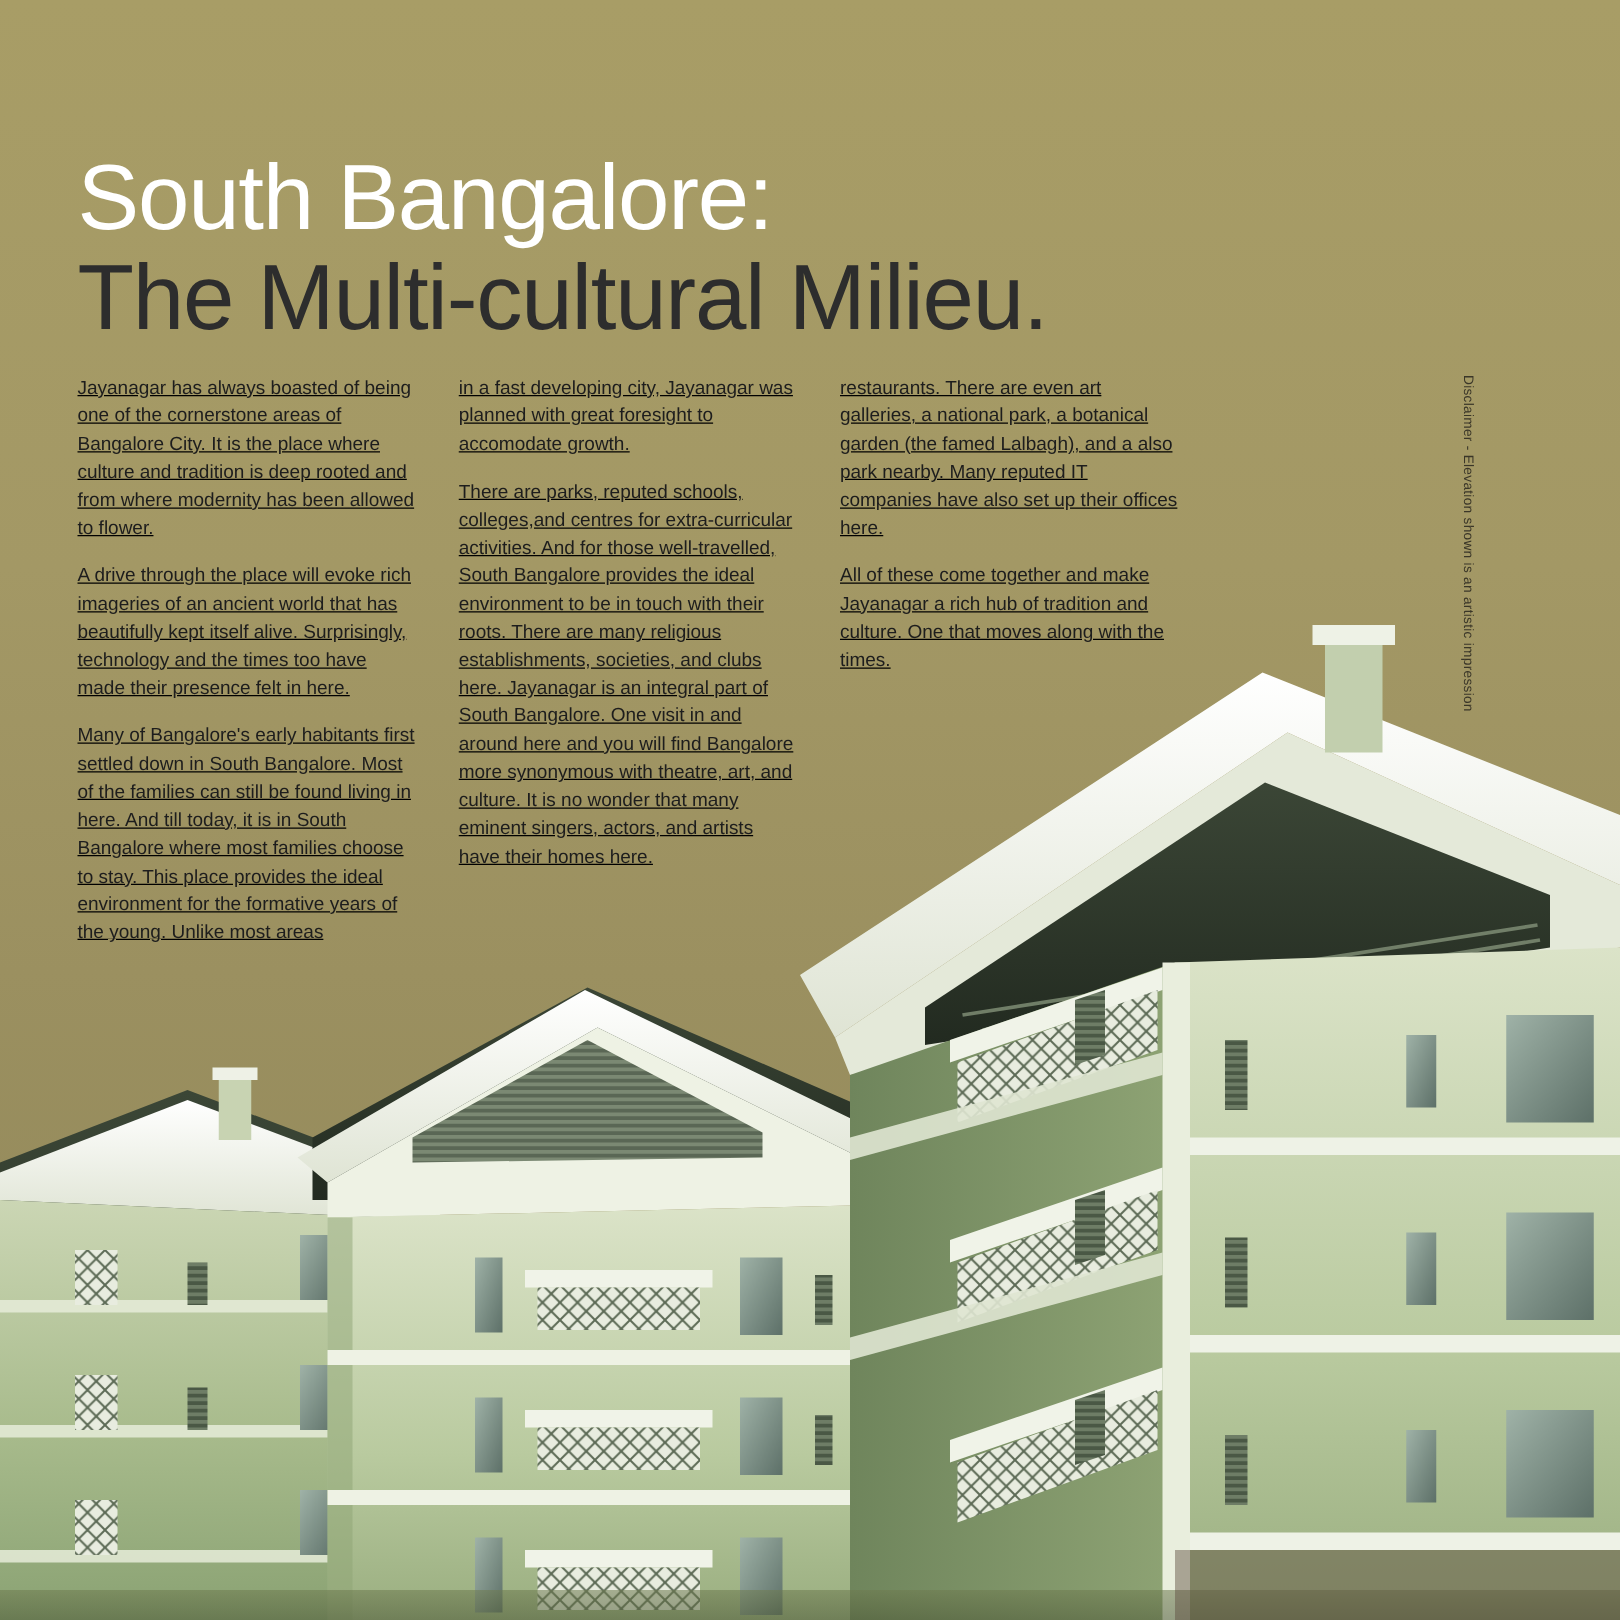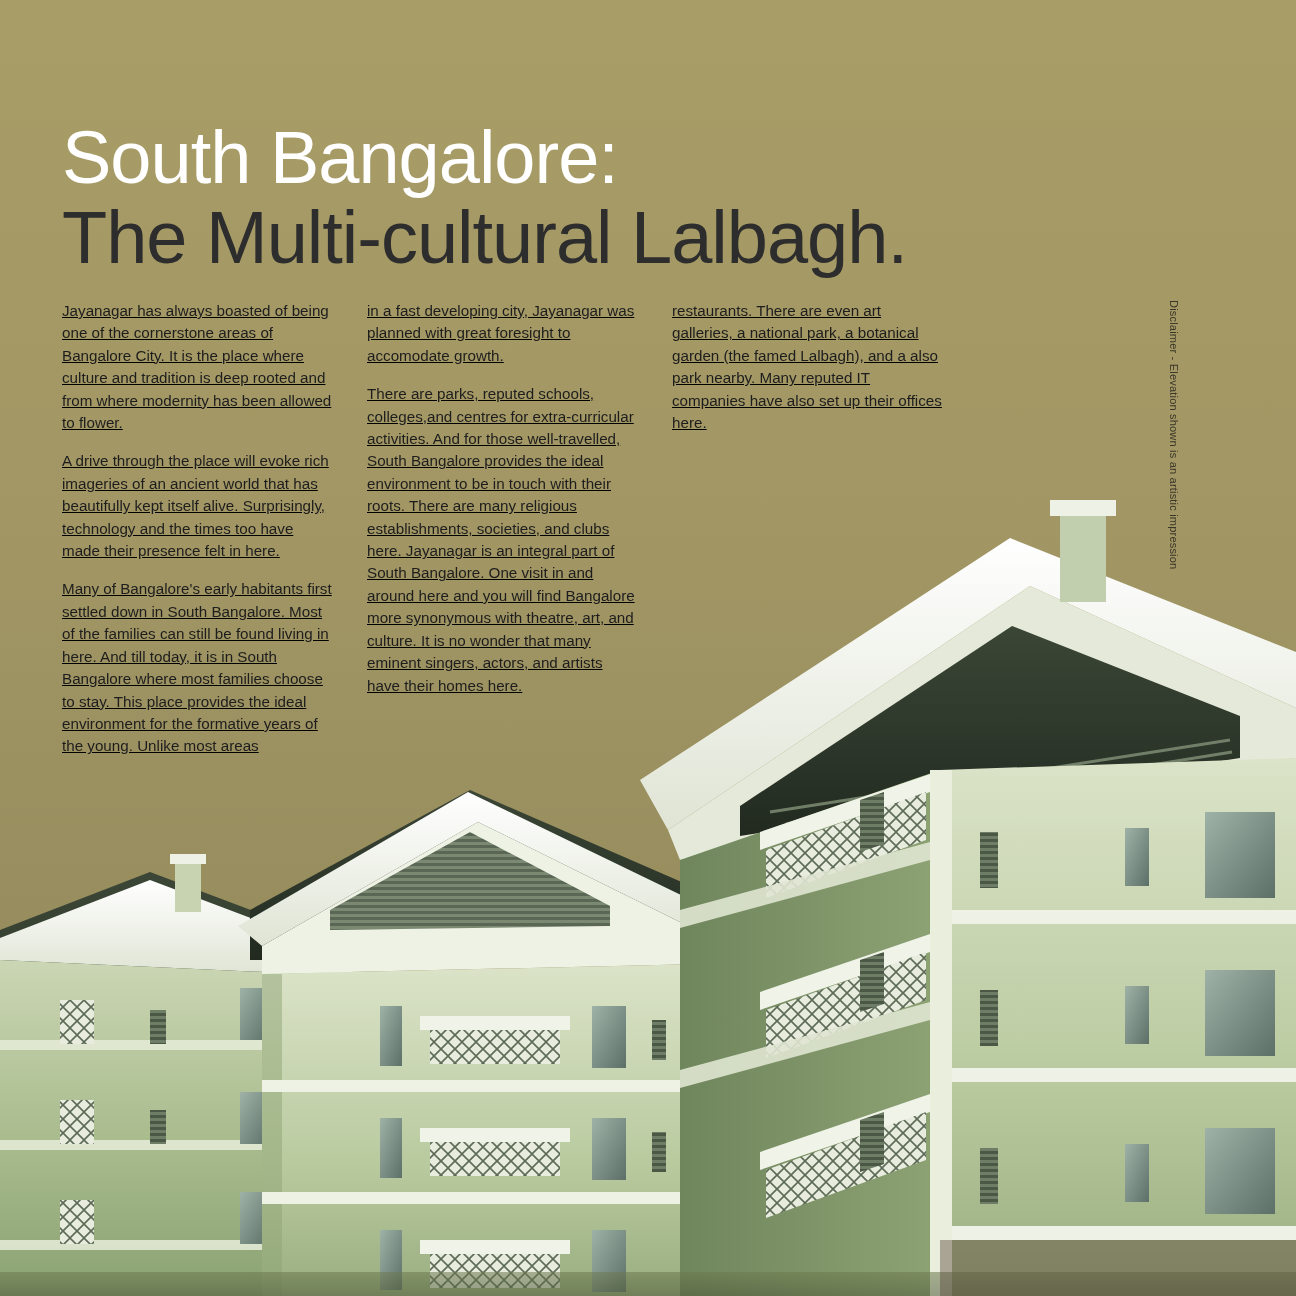--- a/index.html
+++ b/index.html
@@ -92,35 +92,36 @@
     display: block;
   }
 </style>
 </head>
 <body>
 
 <div id="page">
 
   <div class="headline">
     <div class="headline-line1">South Bangalore:</div>
-    <div class="headline-line2">The Multi-cultural Lalbagh.</div>
+    <div class="headline-line2">The Multi-cultural Milieu.</div>
   </div>
 
   <div class="columns">
     <div class="col">
       <p>Jayanagar has always boasted of being one of the cornerstone areas of Bangalore City. It is the place where culture and tradition is deep rooted and from where modernity has been allowed to flower.</p>
       <p>A drive through the place will evoke rich imageries of an ancient world that has beautifully kept itself alive. Surprisingly, technology and the times too have made their presence felt in here.</p>
       <p>Many of Bangalore's early habitants first settled down in South Bangalore. Most of the families can still be found living in here. And till today, it is in South Bangalore where most families choose to stay. This place provides the ideal environment for the formative years of the young. Unlike most areas</p>
     </div>
     <div class="col">
       <p>in a fast developing city, Jayanagar was planned with great foresight to accomodate growth.</p>
       <p>There are parks, reputed schools, colleges,and centres for extra-curricular activities. And for those well-travelled, South Bangalore provides the ideal environment to be in touch with their roots. There are many religious establishments, societies, and clubs here. Jayanagar is an integral part of South Bangalore. One visit in and around here and you will find Bangalore more synonymous with theatre, art, and culture. It is no wonder that many eminent singers, actors, and artists have their homes here.</p>
     </div>
     <div class="col">
       <p>restaurants. There are even art galleries, a national park, a botanical garden (the famed Lalbagh), and a also park nearby. Many reputed IT companies have also set up their offices here.</p>
+      <p>All of these come together and make Jayanagar a rich hub of tradition and culture. One that moves along with the times.</p>
     </div>
   </div>
 
   <div class="disclaimer">Disclaimer - Elevation shown is an artistic impression</div>
 
   <div class="illustration">
     <svg width="1296" height="856" viewBox="0 0 1296 856" xmlns="http://www.w3.org/2000/svg">
       <defs>
         <linearGradient id="wallR" x1="0" y1="0" x2="0" y2="1">
           <stop offset="0%" stop-color="#cbd6b4"></stop>

